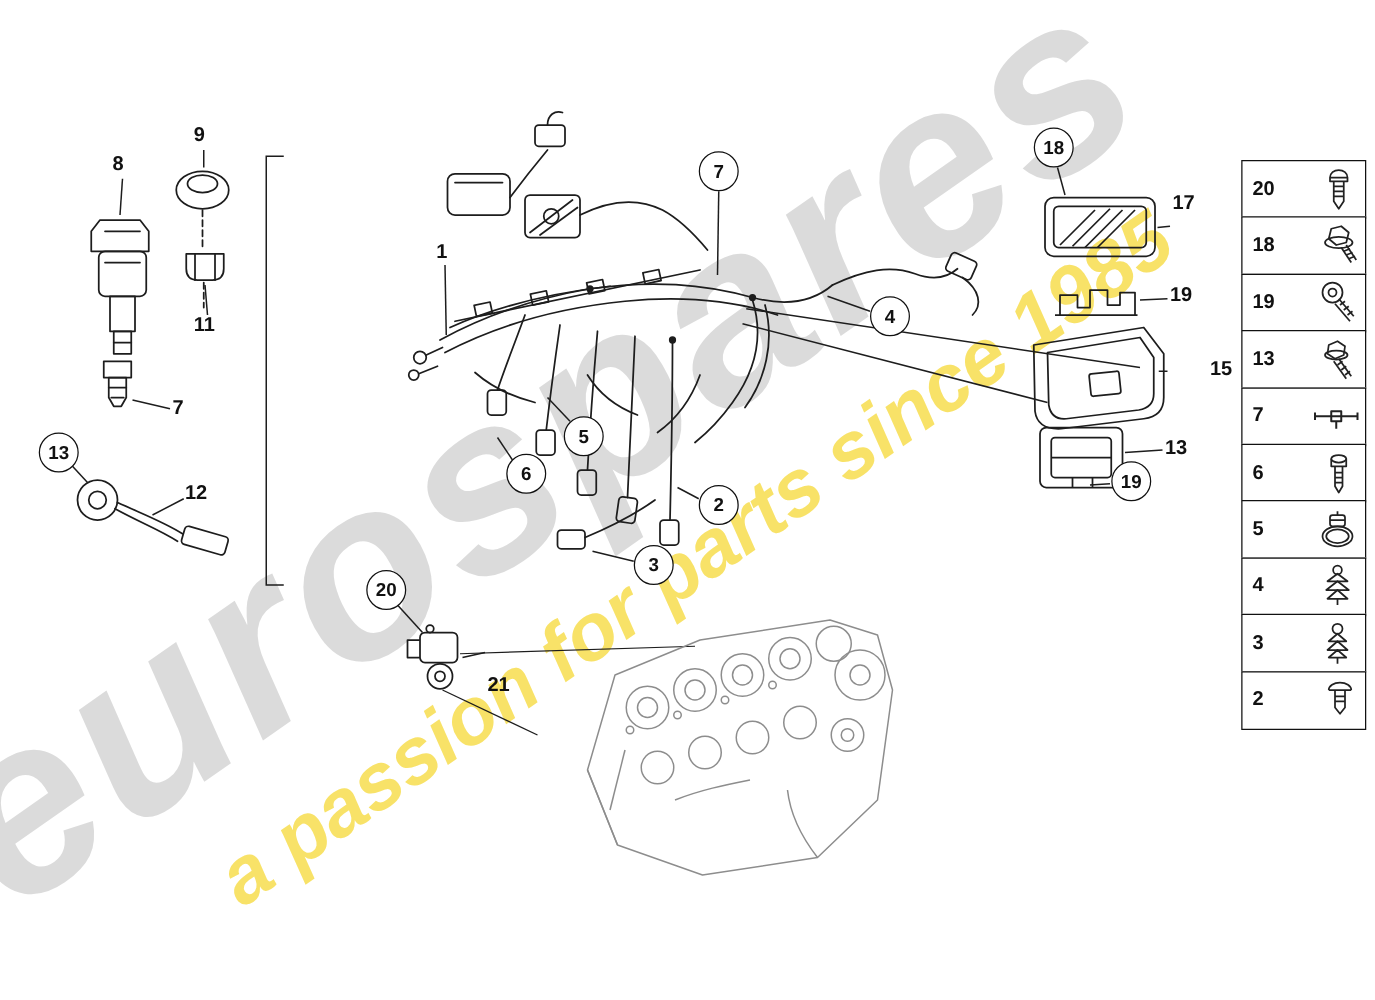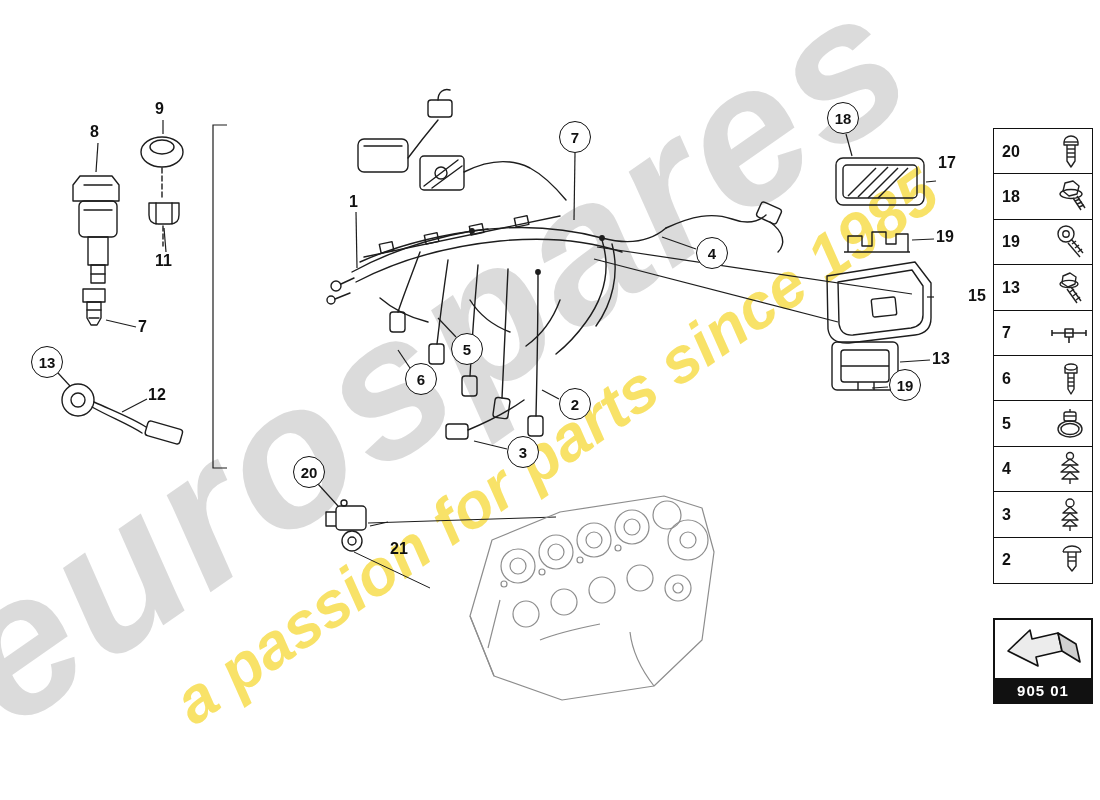--- a/index.html
+++ b/index.html
@@ -416,25 +416,14 @@
               <line x1="10" y1="12" x2="28" y2="12"></line>
           <path d="M15,12 v14 l4,5 4,-5 v-14"></path>
           <line x1="15" y1="17" x2="23" y2="17"></line>
               <line x1="15" y1="21" x2="23" y2="21"></line>
         </g>
           </svg>
       </span>
     </div>
   </div>
 
-  <div class="pagebox">
-    <div class="arrowarea">
-      <svg width="86" height="52" viewBox="0 0 86 52">
-        <g stroke="#111" stroke-width="1.6" stroke-linejoin="round">
-          <polygon points="8,28 30,7 32,16 58,10 62,28 36,34 38,43" fill="#ececec"></polygon>
-          <polygon points="58,10 76,21 80,39 62,28" fill="#cfcfcf"></polygon>
-        </g>
-      </svg>
-    </div>
-    <div class="code">905 01</div>
-  </div>
 
 </div>
 
 </body></html>

